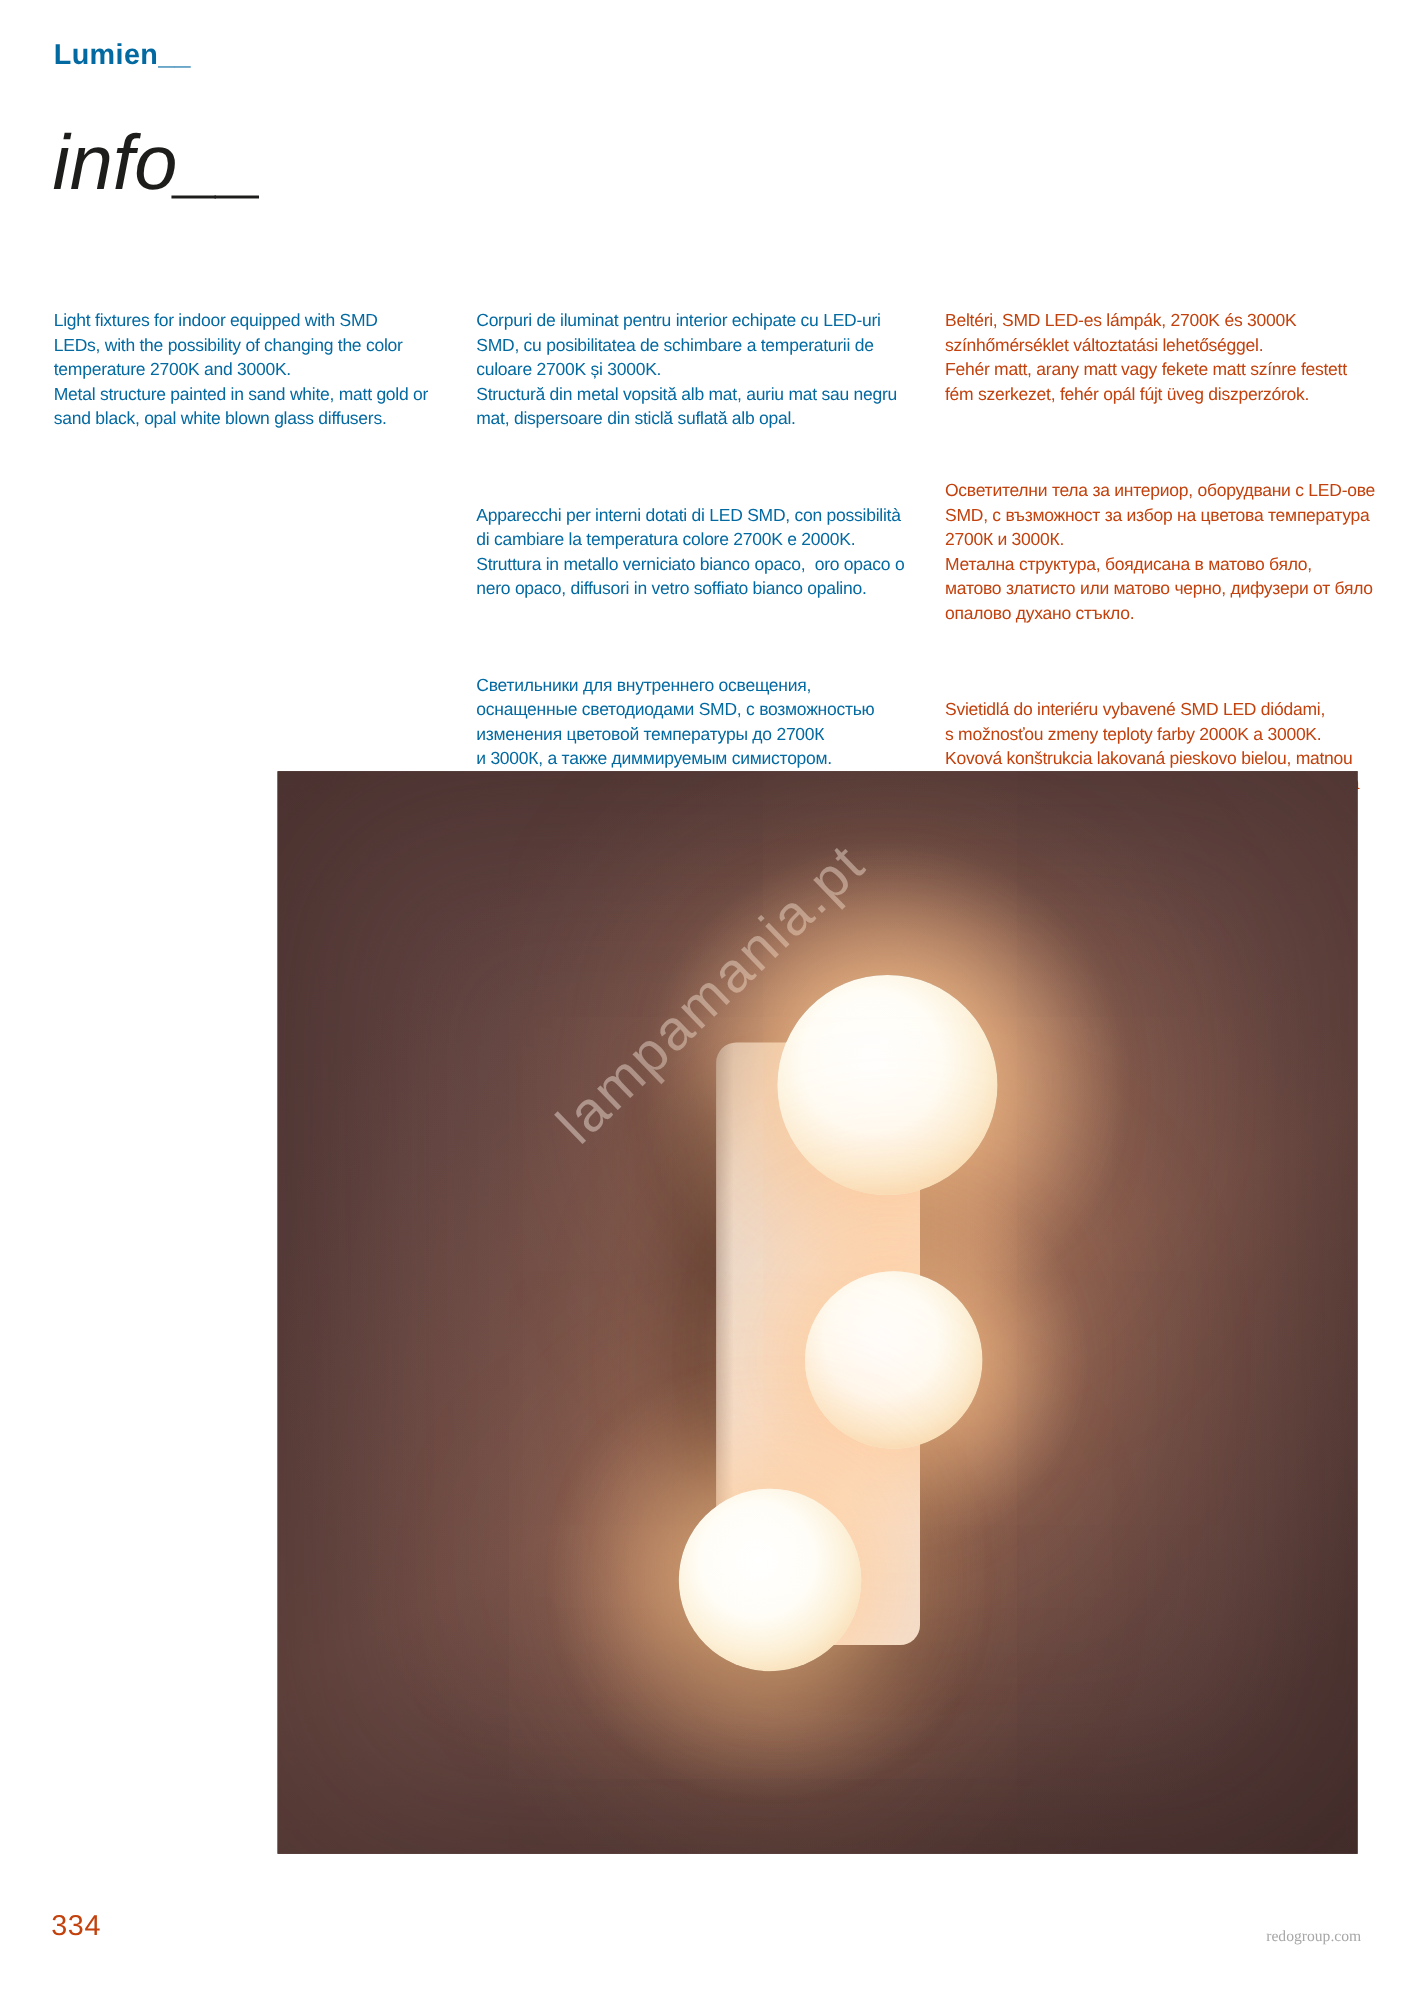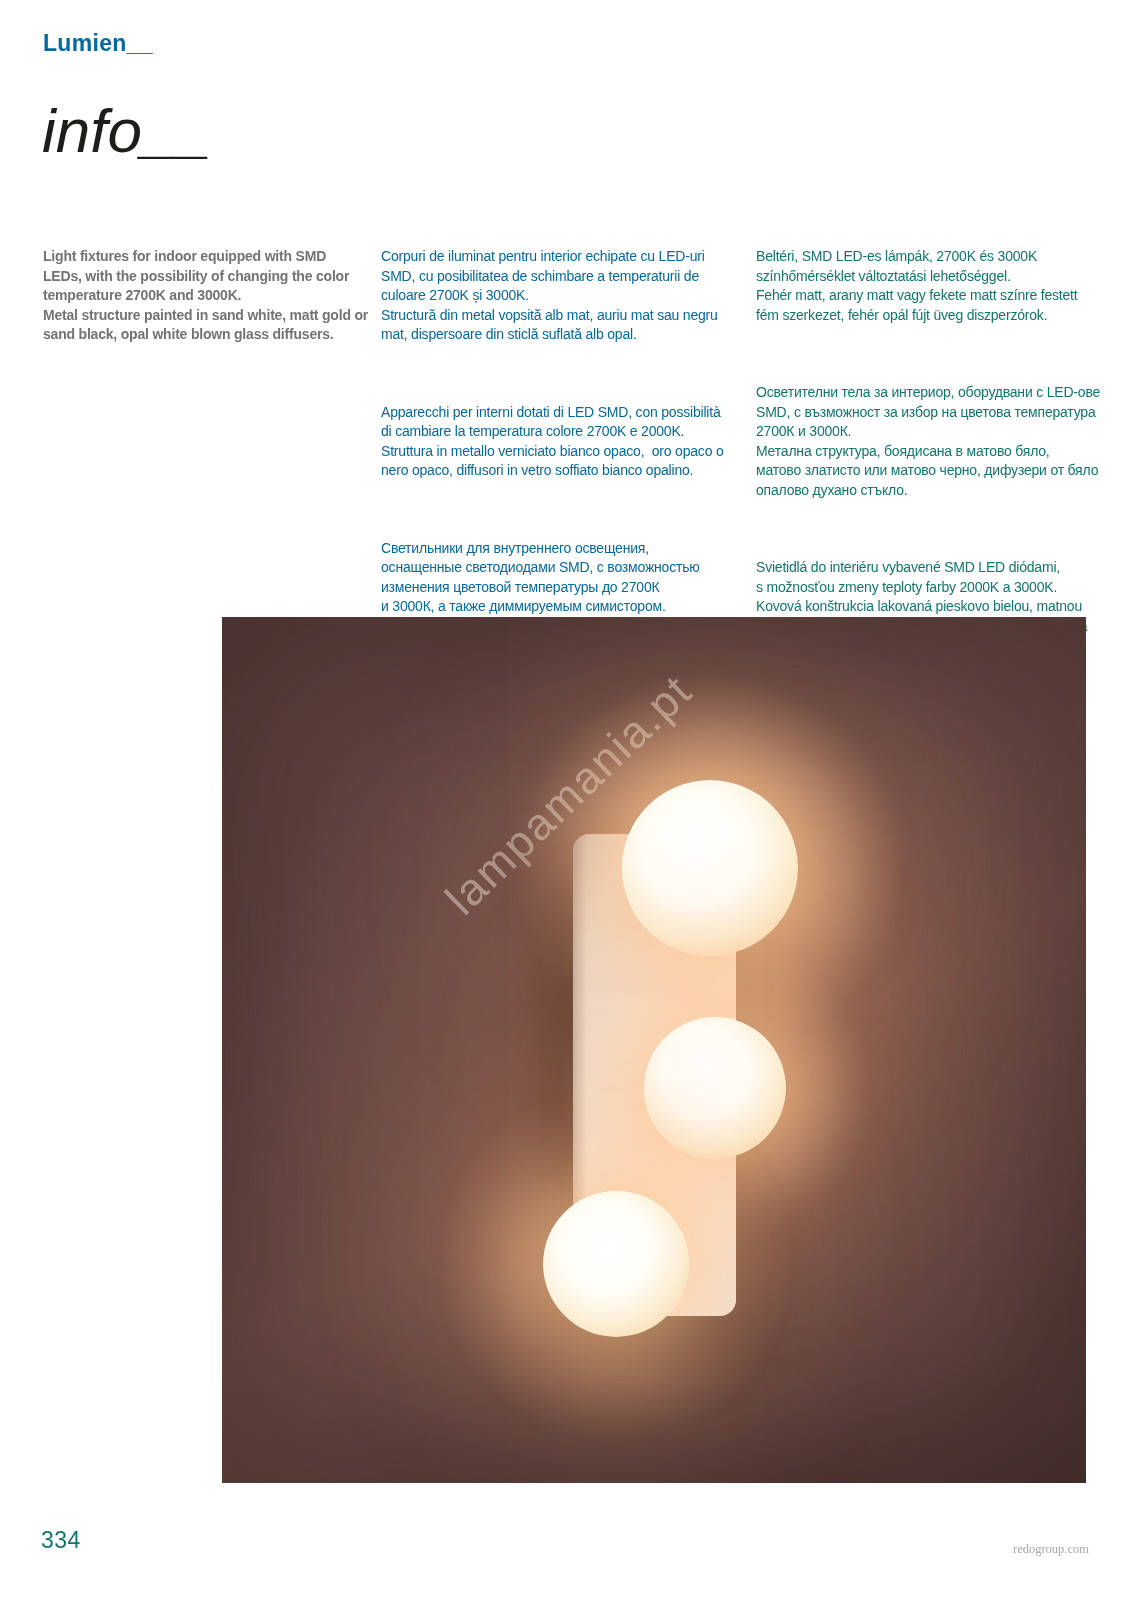--- a/index.html
+++ b/index.html
@@ -24,23 +24,23 @@
     letter-spacing: 0px; line-height: 62px; font-style: italic;
   }
 
   
   .col {
     position: absolute; top: 208px;
     font-size: 14px; line-height: 19.5px;
     white-space: pre; letter-spacing: -0.2px;
   }
   .col p { margin: 0 0 19px 0; }
-  .col-en { left: 43px;  width: 345px; color: #737373; font-weight: 700; }
+  .col-en { left: 43px;  width: 345px; color: #0369a1; font-weight: 400; }
   .col-m  { left: 381px; width: 340px; color: #0369a1; }
-  .col-r  { left: 756px; width: 345px; color: #0f766e; }
+  .col-r  { left: 756px; width: 345px; color: #c2410c; }
 
   
   .photo {
     position: absolute; left: 222px; top: 617px;
     width: 864px; height: 866px; overflow: hidden;
     background-color: #573b3a;
     background-image:
       radial-gradient(circle 250px at 56.5% 29%,  rgba(255,206,160,0.60), rgba(255,196,150,0.22) 55%, rgba(255,196,150,0) 78%),
       radial-gradient(circle 200px at 57.0% 54.4%, rgba(255,198,150,0.55), rgba(255,198,150,0) 78%),
       radial-gradient(circle 230px at 45.5% 74.7%, rgba(255,192,140,0.55), rgba(255,192,140,0) 78%),
@@ -87,21 +87,21 @@
   }
   .globe-bottom {
     left: 321px; top: 574px; width: 146px; height: 146px;
     box-shadow: 0 0 70px 26px rgba(255,198,142,0.55),
                 0 0 160px 75px rgba(255,175,115,0.28);
   }
 
   
   .page-number {
     position: absolute; left: 41px; top: 1527px;
-    font-size: 23px; color: #0f766e; font-weight: 400;
+    font-size: 23px; color: #c2410c; font-weight: 400;
     letter-spacing: 0.5px;
   }
   .website {
     position: absolute; right: 42px; top: 1542px;
     font-size: 12.5px; color: #a7a7a7; font-family: Liberation Serif, serif;
   }
 </style>
 </head>
 <body>
 

